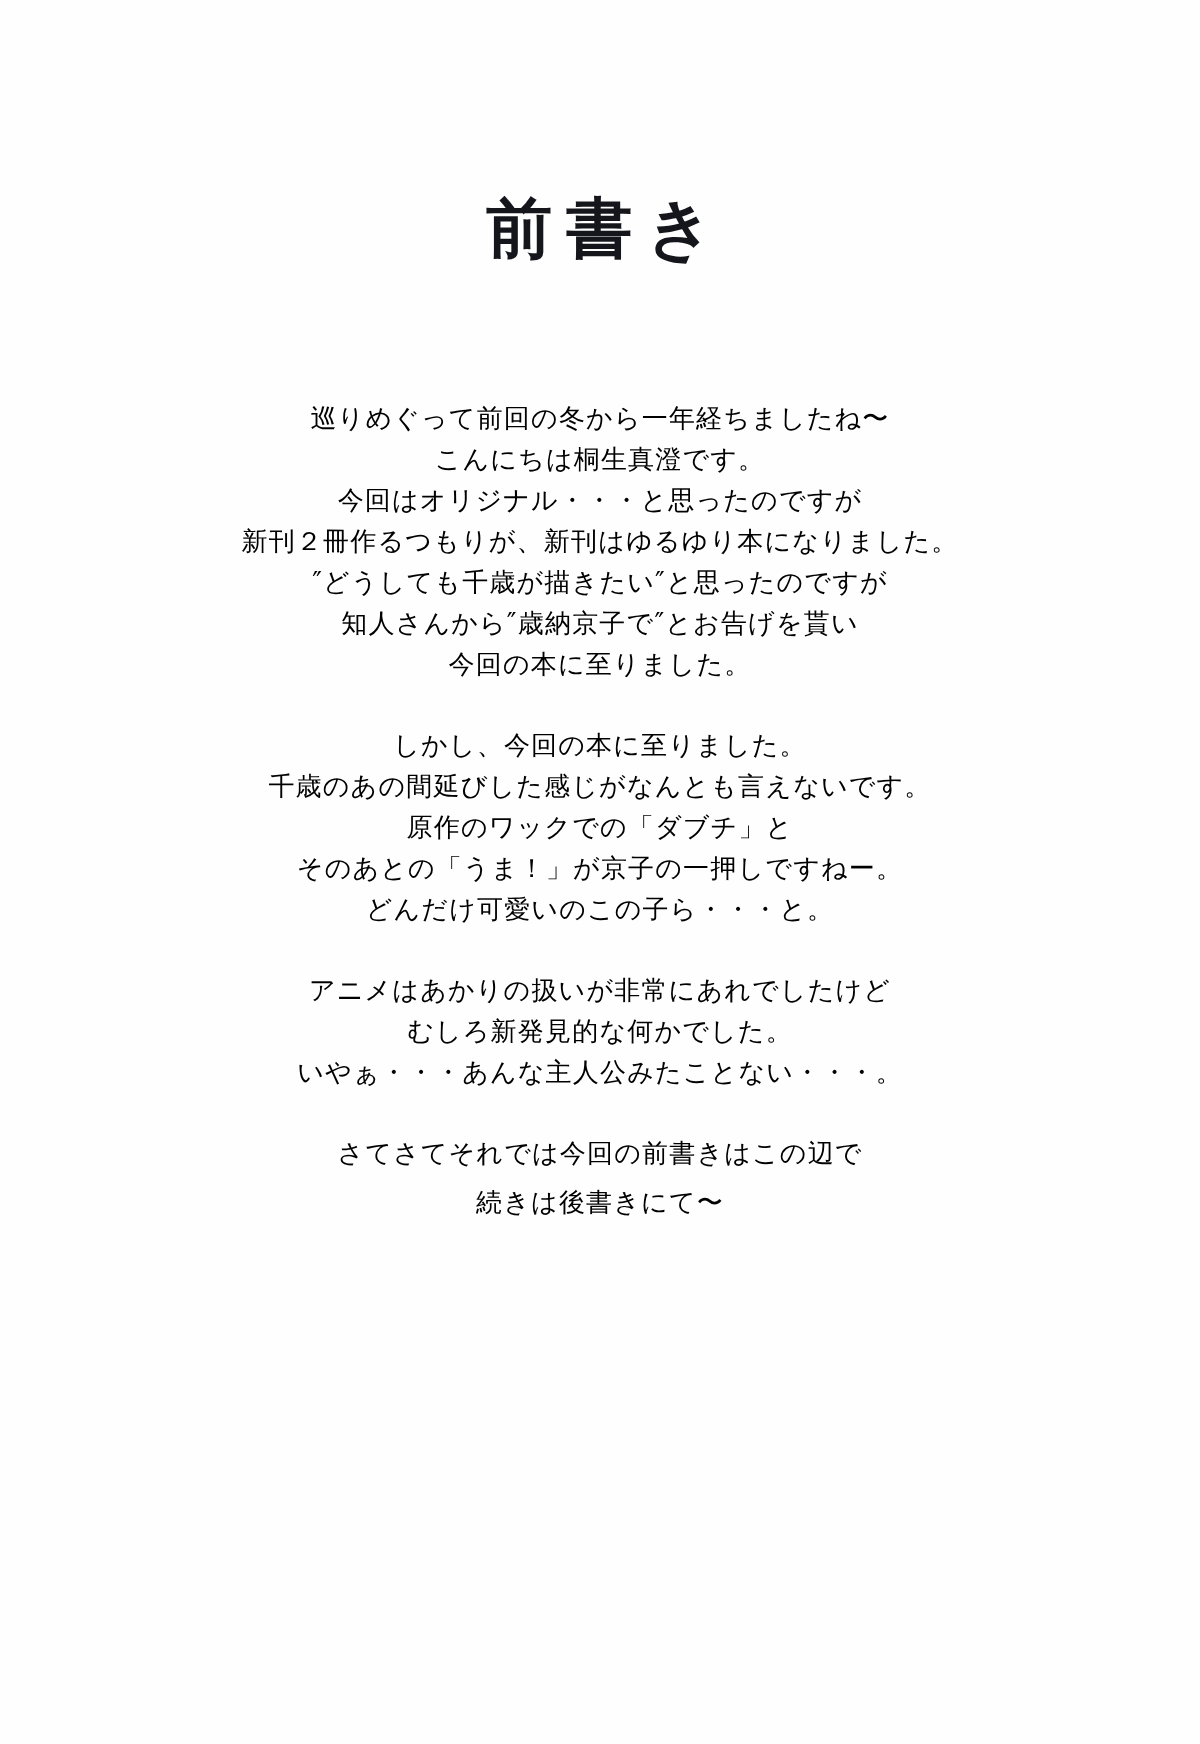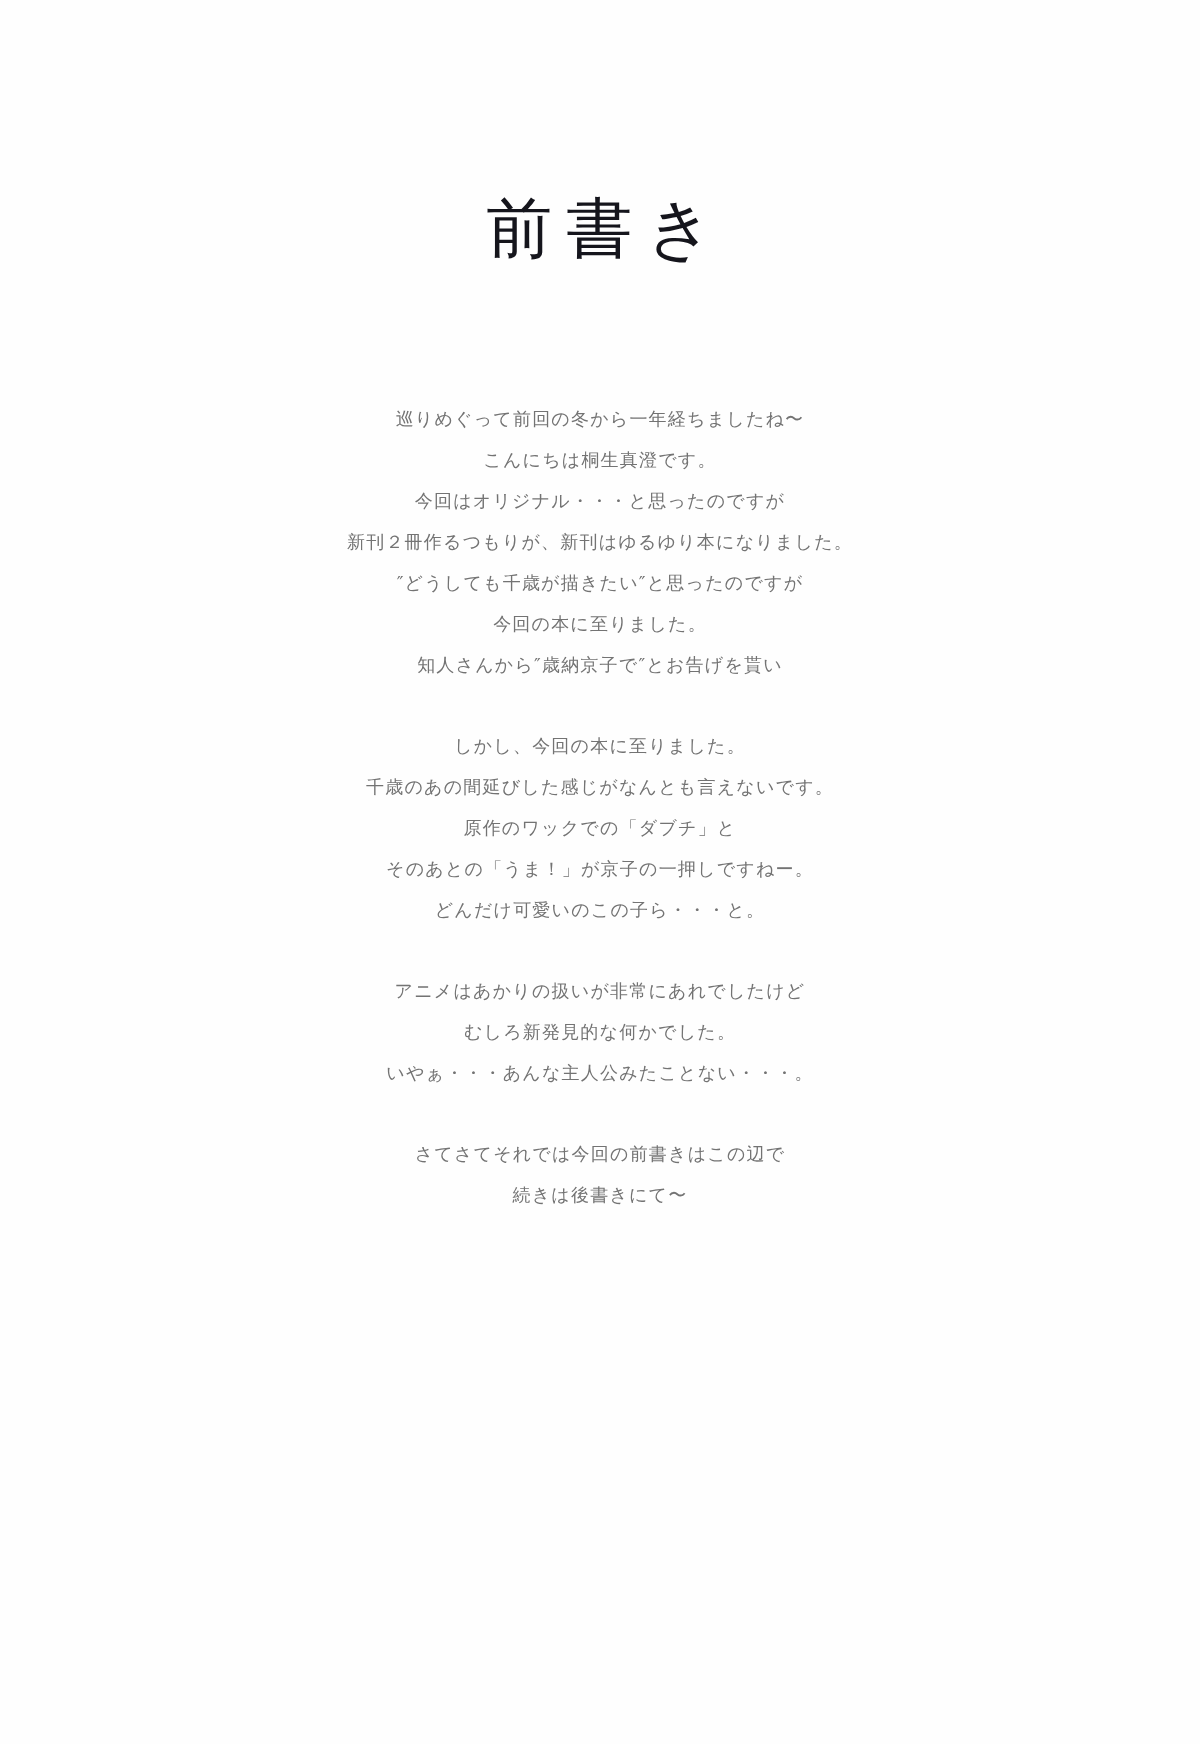--- a/index.html
+++ b/index.html
@@ -20,69 +20,70 @@
     height: 1744px;
     background: #fefefe;
     display: flex;
     flex-direction: column;
     align-items: center;
   }
   .page-title {
     margin-top: 196px;
     font-size: 66px;
     letter-spacing: 14px;
-    font-weight: 400;
+    font-weight: 700;
     color: #15151c;
     line-height: 1;
     text-indent: 14px;
     font-family: "DejaVu Sans", "Liberation Sans", sans-serif;
   }
   .body-block {
     margin-top: 92px;
     width: 100%;
     display: flex;
     flex-direction: column;
     align-items: center;
   }
   .para {
     display: flex;
     flex-direction: column;
     align-items: center;
     margin-bottom: 40px;
   }
   .para:last-child {
     margin-bottom: 11px;
+    gap: 8px;
   }
   .line {
-    font-size: 18px;
+    font-size: 26px;
     line-height: 41px;
     letter-spacing: 1.2px;
-    color: #737373;
+    color: #000000;
     white-space: pre;
     font-family: "DejaVu Sans", "Liberation Sans", sans-serif;
     font-weight: 400;
   }
 </style>
 </head>
 <body>
 
 <div class="page">
 
   <h1 class="page-title">前書き</h1>
 
   <div class="body-block">
 
     <div class="para">
       <div class="line">巡りめぐって前回の冬から一年経ちましたね〜</div>
       <div class="line">こんにちは桐生真澄です。</div>
       <div class="line">今回はオリジナル・・・と思ったのですが</div>
       <div class="line">新刊２冊作るつもりが、新刊はゆるゆり本になりました。</div>
       <div class="line">″どうしても千歳が描きたい″と思ったのですが</div>
+      <div class="line">知人さんから″歳納京子で″とお告げを貰い</div>
       <div class="line">今回の本に至りました。</div>
-      <div class="line">知人さんから″歳納京子で″とお告げを貰い</div>
     </div>
 
     <div class="para">
       <div class="line">しかし、今回の本に至りました。</div>
       <div class="line">千歳のあの間延びした感じがなんとも言えないです。</div>
       <div class="line">原作のワックでの「ダブチ」と</div>
       <div class="line">そのあとの「うま！」が京子の一押しですねー。</div>
       <div class="line">どんだけ可愛いのこの子ら・・・と。</div>
     </div>
 

